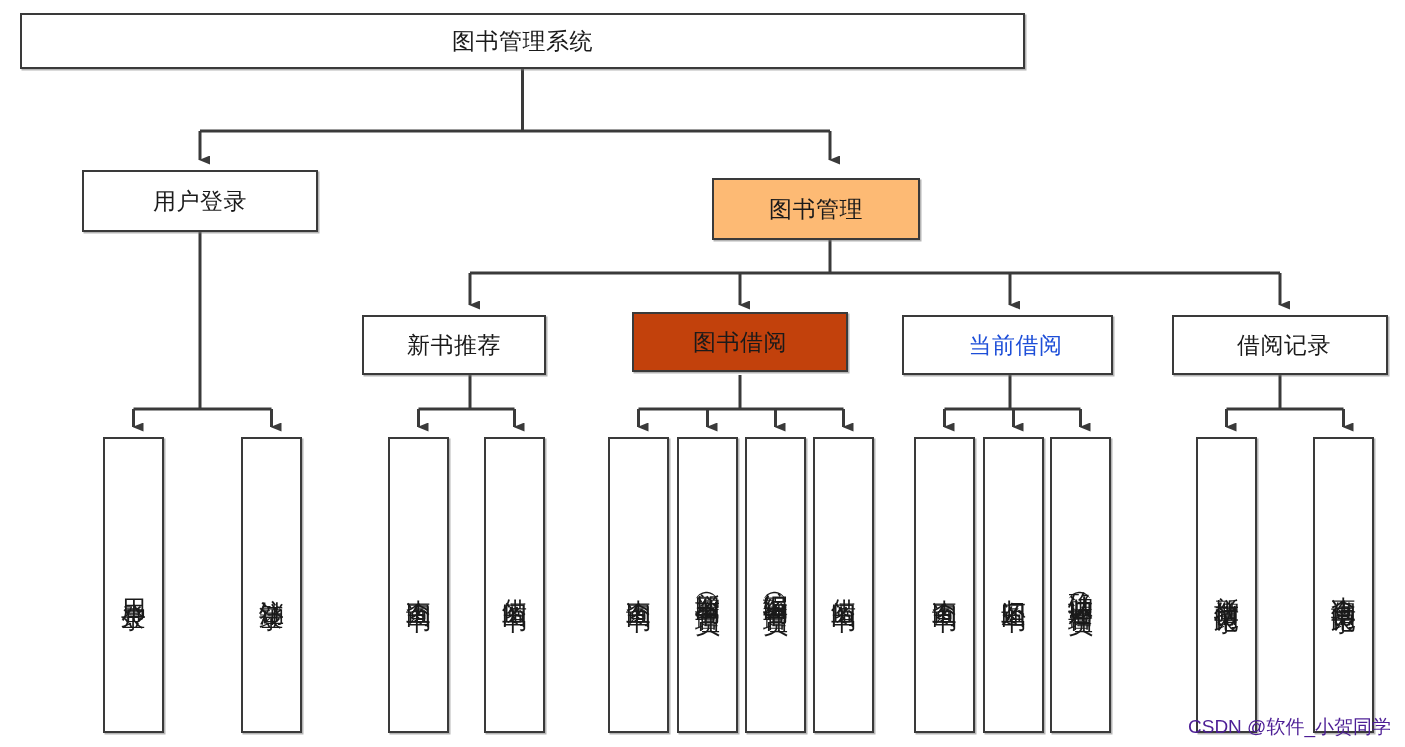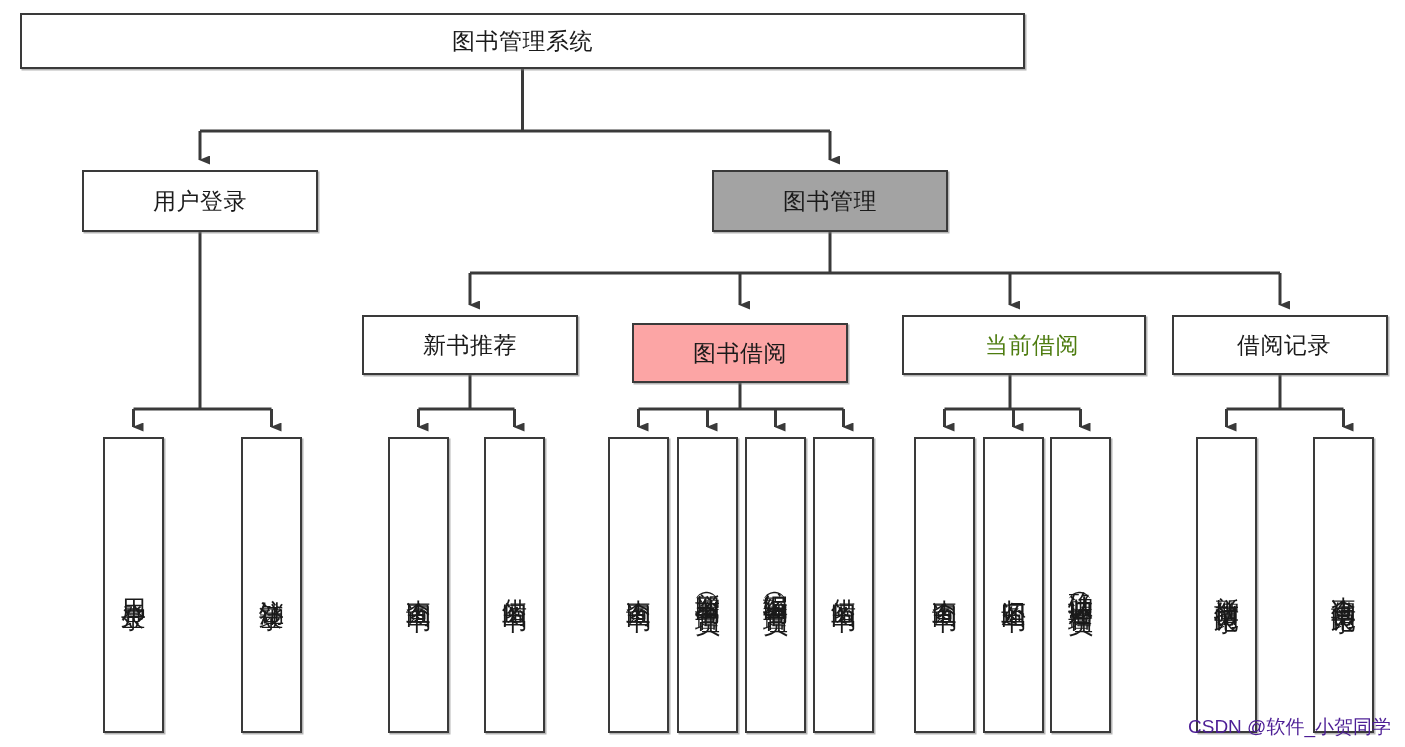--- a/index.html
+++ b/index.html
@@ -127,31 +127,31 @@
     </g>
   </svg>
 
   <div class="node horizontal" style="left: 20px; top: 13px; width: 1005px; height: 56px; border-color: rgb(58, 58, 58); background: rgb(255, 255, 255); color: rgb(26, 26, 26);">
     <span class="label">图书管理系统</span>
   </div>
 
   <div class="node horizontal" style="left: 82px; top: 170px; width: 236px; height: 62px; border-color: rgb(58, 58, 58); background: rgb(255, 255, 255); color: rgb(26, 26, 26);">
     <span class="label">用户登录</span>
   </div>
-  <div class="node horizontal" style="left: 712px; top: 170px; width: 236px; height: 62px; border-color: rgb(58, 58, 58); background: #a3a3a3; color: rgb(26, 26, 26);">
+  <div class="node horizontal" style="left: 712px; top: 178px; width: 208px; height: 62px; border-color: rgb(58, 58, 58); background: #fdba74; color: rgb(26, 26, 26);">
     <span class="label">图书管理</span>
   </div>
 
-  <div class="node horizontal" style="left: 362px; top: 315px; width: 216px; height: 60px; border-color: rgb(58, 58, 58); background: rgb(255, 255, 255); color: rgb(26, 26, 26);">
+  <div class="node horizontal" style="left: 362px; top: 315px; width: 184px; height: 60px; border-color: rgb(58, 58, 58); background: rgb(255, 255, 255); color: rgb(26, 26, 26);">
     <span class="label">新书推荐</span>
   </div>
-  <div class="node horizontal" style="left: 632px; top: 323px; width: 216px; height: 60px; border-color: rgb(58, 58, 58); background: #fca5a5; color: rgb(26, 26, 26);">
+  <div class="node horizontal" style="left: 632px; top: 312px; width: 216px; height: 60px; border-color: rgb(58, 58, 58); background: #c2410c; color: rgb(26, 26, 26);">
     <span class="label">图书借阅</span>
   </div>
-  <div class="node horizontal" style="left: 902px; top: 315px; width: 244px; height: 60px; border-color: rgb(58, 58, 58); background: rgb(255, 255, 255); color: #4d7c0f; padding-left: 16px;">
+  <div class="node horizontal" style="left: 902px; top: 315px; width: 211px; height: 60px; border-color: rgb(58, 58, 58); background: rgb(255, 255, 255); color: #1d4ed8; padding-left: 16px;">
     <span class="label">当前借阅</span>
   </div>
   <div class="node horizontal" style="left: 1172px; top: 315px; width: 216px; height: 60px; border-color: rgb(58, 58, 58); background: rgb(255, 255, 255); color: rgb(26, 26, 26); padding-left: 8px;">
     <span class="label">借阅记录</span>
   </div>
 
   <div class="node vertical" style="left: 103px; top: 437px; width: 61px; height: 296px; border-color: rgb(58, 58, 58); background: rgb(255, 255, 255); color: rgb(26, 26, 26);">
     <span class="label">用户登录</span>
   </div>
   <div class="node vertical" style="left: 241px; top: 437px; width: 61px; height: 296px; border-color: rgb(58, 58, 58); background: rgb(255, 255, 255); color: rgb(26, 26, 26);">

